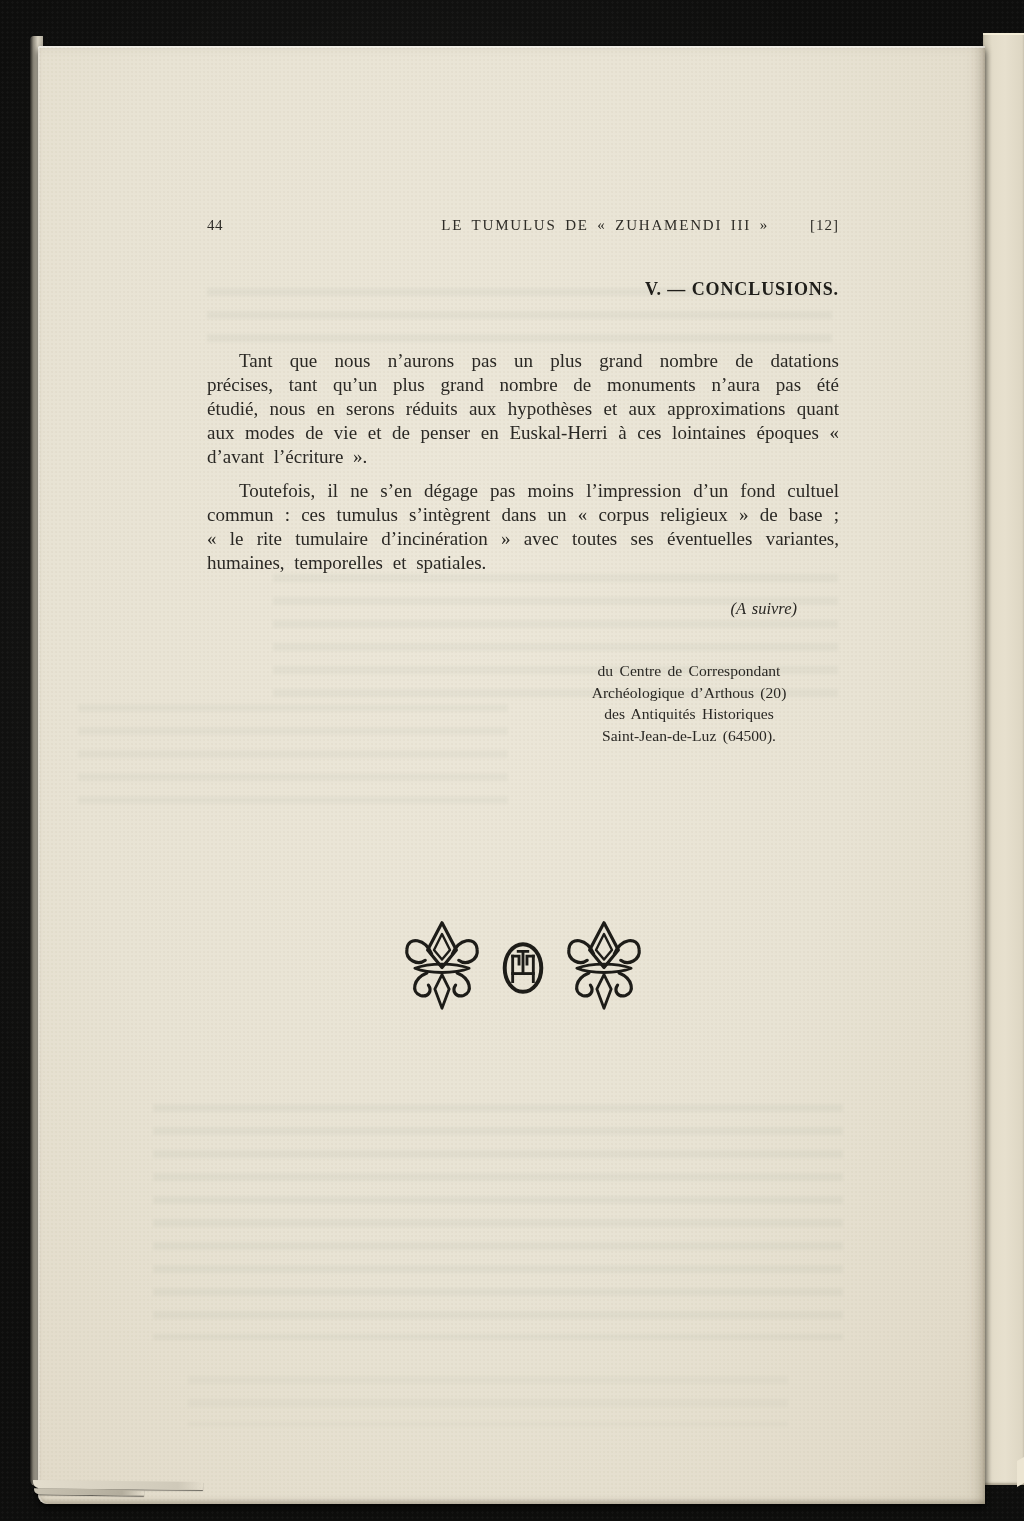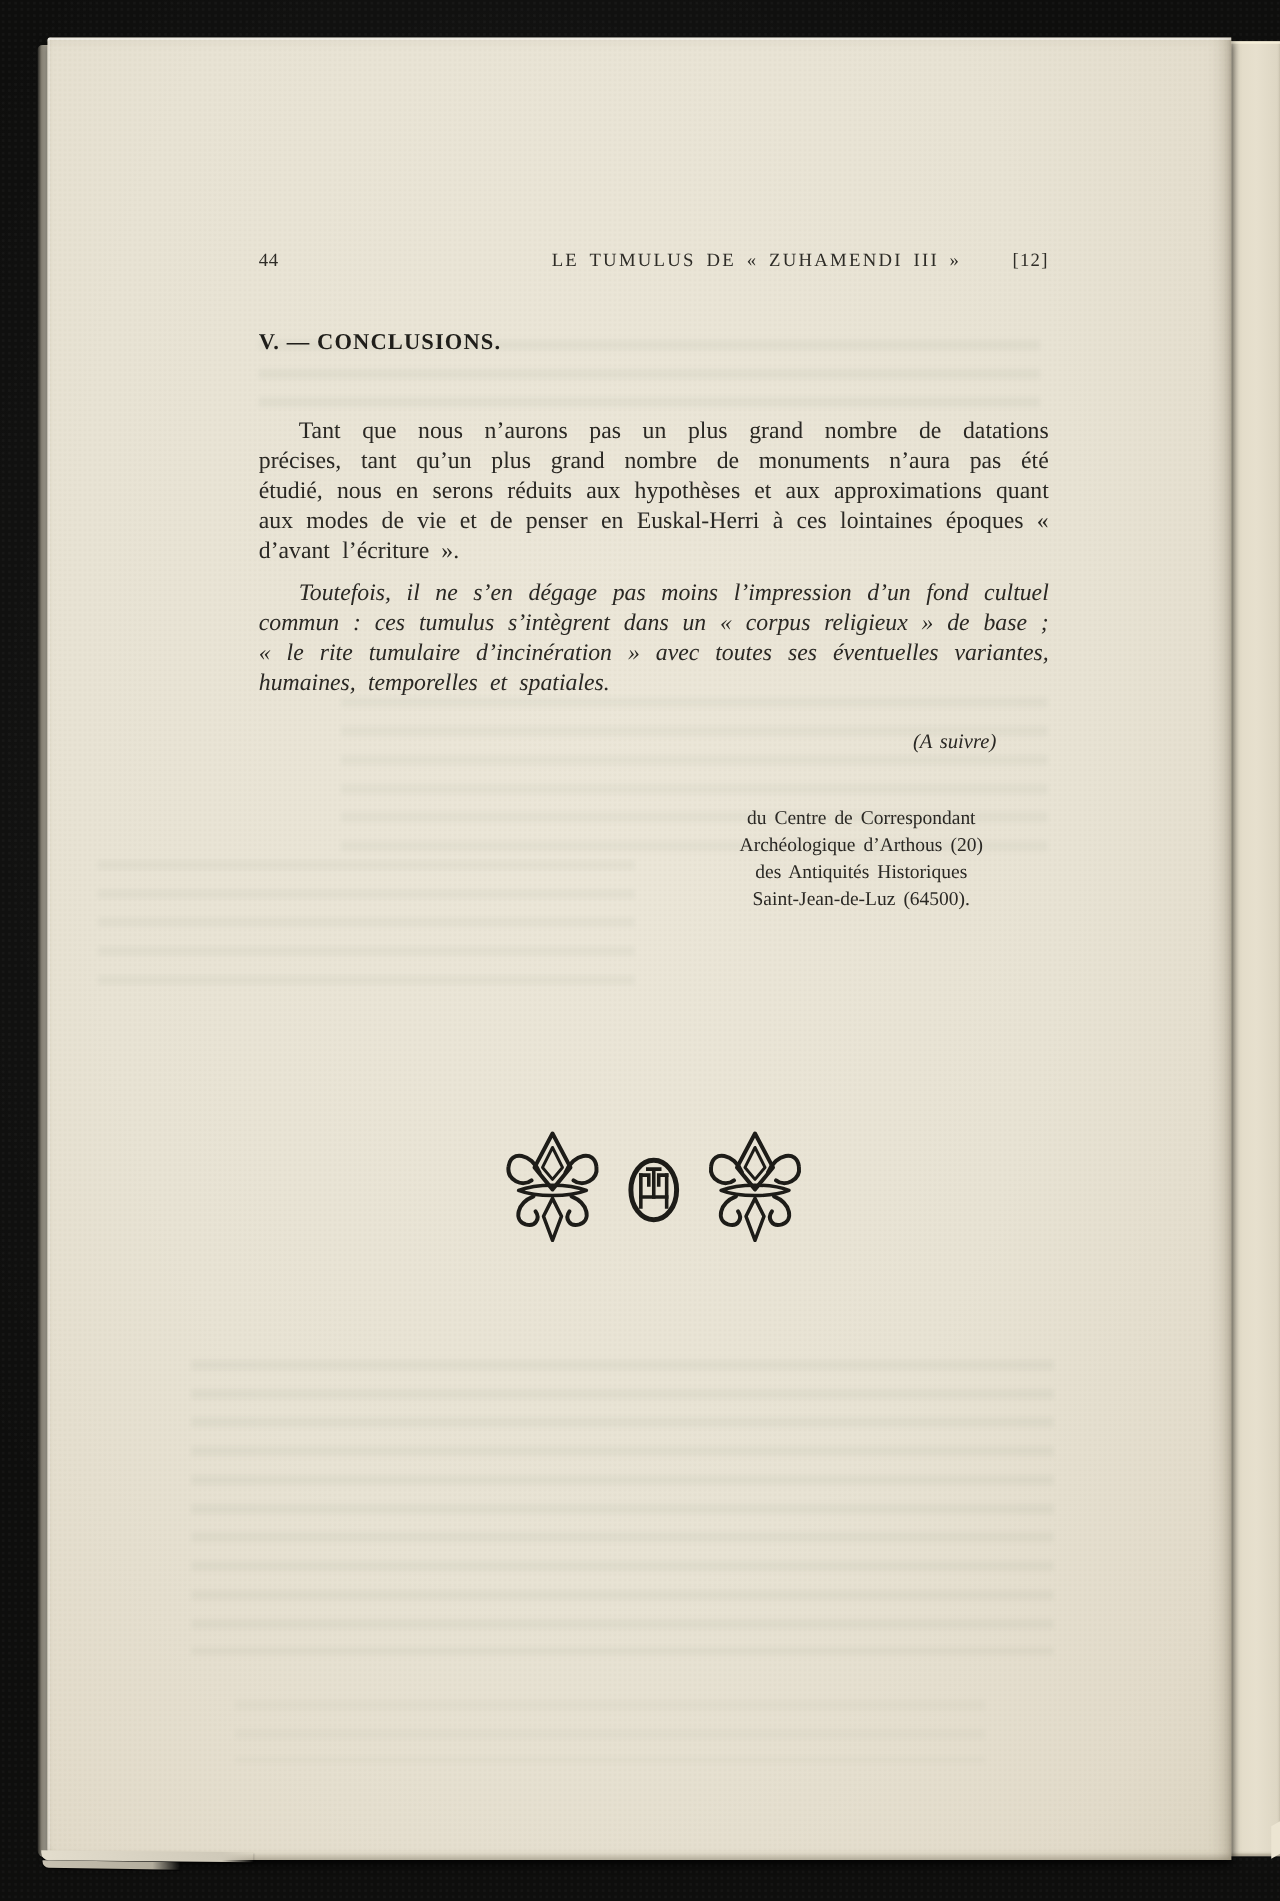--- a/index.html
+++ b/index.html
@@ -29,21 +29,21 @@
     background:linear-gradient(to right,#c8c2b2,#b3ad9d 80%,rgba(179,173,157,0));
     transform:rotate(.9deg);border-radius:0 0 0 5px;
     box-shadow:0 1px 1px rgba(0,0,0,.6);}
   
   .next-page{position:absolute;left:983px;top:33px;width:41px;height:1452px;z-index:1;
     background:linear-gradient(to right,#c6bfab 0px,#e3dcc9 9px,#e7e0ce 22px,#dcd5c2 41px);
     box-shadow:inset 0 2px 0 rgba(250,243,220,.8), inset 0 -2px 2px rgba(90,80,60,.4);}
   .next-page::after{content:"";position:absolute;left:34px;bottom:0;width:7px;height:26px;
     background:#ece5d2;transform:skewY(-30deg);}
   
-  .page{position:absolute;left:38px;top:30px;width:947px;height:1458px;z-index:2;
+  .page{position:absolute;left:38px;top:46px;width:947px;height:1458px;z-index:2;
     background:
       radial-gradient(ellipse at 45% 35%, #ece7d9 0%, #e8e3d4 55%, #e2dbca 88%, #dcd5c2 100%);
     border-radius:2px 0 0 9px;
     box-shadow:
       inset 0 2px 0 rgba(255,255,255,.5),
       inset 2px 0 0 rgba(255,255,255,.3),
       inset -10px 0 16px -9px rgba(90,78,55,.5),
       inset 0 -3px 4px rgba(110,100,80,.35),
       0 4px 7px rgba(0,0,0,.75);
     overflow:hidden;}
@@ -62,25 +62,25 @@
   .ghost-e{left:150px;top:1330px;width:600px;height:50px;opacity:.35;}
 
   .content{position:absolute;left:169px;top:0;width:632px;height:100%;z-index:2;
     color:#2a2824;}
   .page-header{display:flex;align-items:baseline;margin-top:171px;
     font-size:15px;color:#2e2c27;}
   .page-num{width:96px;letter-spacing:.5px;}
   .running-title{flex:1;text-align:right;letter-spacing:1.8px;word-spacing:3px;}
   .page-ref{width:70px;text-align:right;letter-spacing:1px;}
   .section-heading{margin:45px 0 0 0;font-size:18px;font-weight:bold;
-    letter-spacing:.9px;color:#1f1e1a;}
+    letter-spacing:.9px;color:#1f1e1a;text-align:right;}
   p.body-par{margin:0;font-size:19px;line-height:24px;text-align:justify;
     word-spacing:5px;text-indent:32px;color:#2a2824;}
   p.par-1{margin-top:49px;}
-  p.par-2{margin-top:10px;font-style:italic;}
+  p.par-2{margin-top:10px;}
   .continuation{margin-top:24px;padding-right:42px;text-align:right;
     font-style:italic;font-size:16.5px;word-spacing:2px;}
   .signature{margin-top:41px;margin-left:322px;width:320px;text-align:center;}
   .author{font-size:17.5px;letter-spacing:1.3px;word-spacing:7px;color:#25241f;}
   .author sup{font-size:11px;letter-spacing:0;}
   .affil{font-size:15.6px;line-height:21.5px;word-spacing:2.5px;}
   .affil-group-2{margin-top:5px;}
   .ornament{margin-top:172px;display:flex;justify-content:center;align-items:center;gap:17px;}
   .ornament svg{display:block;}
 </style>

